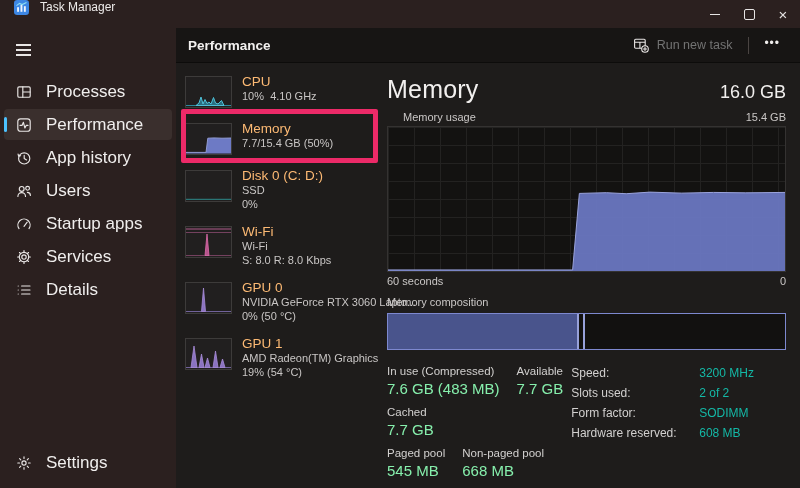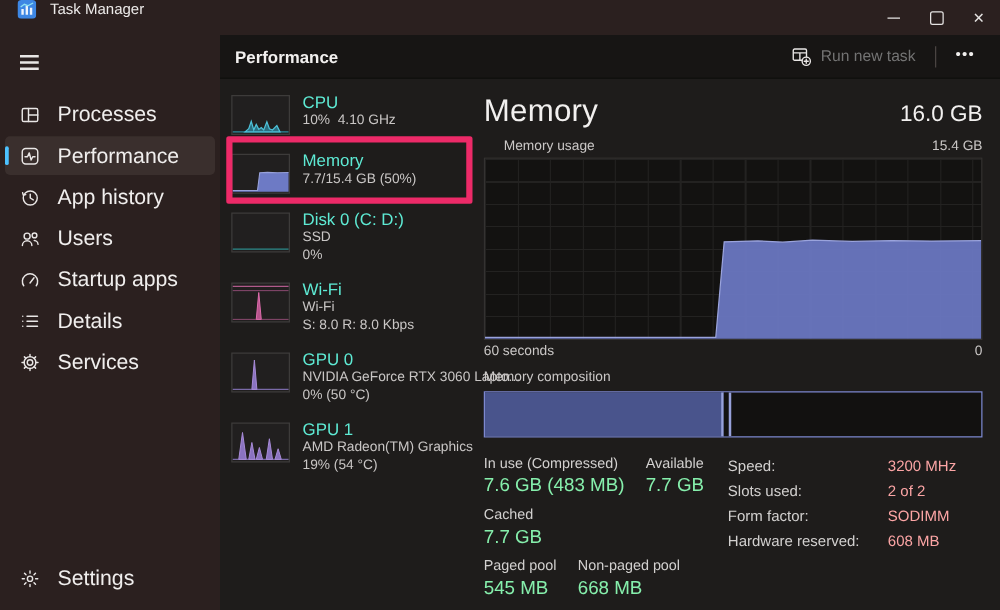--- a/index.html
+++ b/index.html
@@ -40,21 +40,21 @@
   .v-divider{width:1px;height:17px;background:#4a4442;}
   .more-btn{font-size:12px;letter-spacing:1px;padding:3px 8px 7px 8px;color:#f0eeed;}
 
   .content{flex:1;display:flex;background:#1e1c1b;border-top:1px solid #0d0c0b;min-height:0;}
 
   
   .perf-list{width:207px;flex:0 0 auto;padding:11px 0 0 9px;box-sizing:border-box;}
   .perf-item{display:flex;gap:10px;margin-bottom:13px;}
   .mini-graph{width:45px;height:30px;background:#211f1f;border:1px solid #3d3b3a;flex:0 0 auto;margin-top:2px;}
   .perf-text{min-width:0;}
-  .perf-text .t{font-size:13.5px;line-height:16px;color:#5eead4;}
+  .perf-text .t{font-size:13.5px;line-height:16px;color:#fdba74;}
   .perf-text .s{font-size:11px;line-height:13.5px;color:#c9c6c5;white-space:pre;}
 
   
   .annotation{position:absolute;left:181px;top:109px;width:197px;height:54px;border:5px solid #ec2a68;border-radius:2px;box-sizing:border-box;pointer-events:none;z-index:50;}
 
   
   .detail{flex:1;padding:12px 14px 0 4px;box-sizing:border-box;display:flex;flex-direction:column;min-width:0;}
   .d-head{display:flex;align-items:baseline;}
   .d-title{font-size:25px;font-weight:400;letter-spacing:.2px;}
   .d-cap{margin-left:auto;font-size:18px;}
@@ -72,24 +72,24 @@
   .seg-inuse{background:#49548c;border-right:2px solid #97a1da;}
   .seg-modified{background:#121110;border-right:2px solid #97a1da;}
   .seg-free{background:transparent;}
 
   
   .stats{display:flex;margin-top:15px;}
   .stats-left{display:flex;flex-direction:column;}
   .stat-row{display:flex;gap:17px;margin-bottom:9px;}
   .stat .lbl{font-size:11.5px;color:#d2d0cf;margin-bottom:3px;}
   .stat .val{font-size:15px;color:#86efac;white-space:nowrap;}
-  .stats-right{margin-left:19px;font-size:12px;padding-top:1px;}
+  .stats-right{margin-left:8px;font-size:12px;padding-top:1px;}
   .kv{display:flex;margin-bottom:6px;}
   .kv .k{width:128px;color:#d2d0cf;flex:0 0 auto;}
-  .kv .v{color:#fca5a5;}
+  .kv .v{color:#14b8a6;}
 </style>
 </head>
 <body>
 
 <div class="window">
 
   <div class="titlebar">
     <svg class="app-icon" width="15" height="15" viewBox="0 0 15 15">
       <rect width="15" height="15" rx="3.2" fill="#3d87e4"></rect>
       <rect x="3.1" y="7.2" width="1.9" height="4.6" fill="#ffffff" opacity=".9"></rect>
@@ -160,33 +160,33 @@
         <div class="nav-item">
           <svg class="ic" viewBox="0 0 16 16">
               <path d="M3,12.6 A6.1,6.1 0 1 1 13,12.6"></path>
               <path d="M8,10.4 L11.2,6.2"></path>
             </svg>
           <span>Startup apps</span>
         </div>
 
         <div class="nav-item">
           <svg class="ic" viewBox="0 0 16 16">
-              <path d="M5.6,4 H14 M5.6,8 H14 M5.6,12 H14"></path>
-              <path d="M2.2,4 h0.02 M2.2,8 h0.02 M2.2,12 h0.02" stroke-width="1.8"></path>
-            </svg>
-          <span>Details</span>
-        </div>
-
-        <div class="nav-item">
-          <svg class="ic" viewBox="0 0 16 16">
               <circle cx="8" cy="8" r="2.2"></circle>
               <circle cx="8" cy="8" r="4.7"></circle>
               <path d="M8,1.6 V3.3 M8,12.7 V14.4 M1.6,8 H3.3 M12.7,8 H14.4 M3.5,3.5 L4.7,4.7 M11.3,11.3 L12.5,12.5 M12.5,3.5 L11.3,4.7 M4.7,11.3 L3.5,12.5"></path>
             </svg>
           <span>Services</span>
+        </div>
+
+        <div class="nav-item">
+          <svg class="ic" viewBox="0 0 16 16">
+              <path d="M5.6,4 H14 M5.6,8 H14 M5.6,12 H14"></path>
+              <path d="M2.2,4 h0.02 M2.2,8 h0.02 M2.2,12 h0.02" stroke-width="1.8"></path>
+            </svg>
+          <span>Details</span>
         </div>
       </div>
 
       <div class="sb-spacer"></div>
 
       <div class="nav-item">
         <svg class="ic" viewBox="0 0 16 16">
             <circle cx="8" cy="8" r="2.1"></circle>
             <path d="M8,1.8 V3.5 M8,12.5 V14.2 M1.8,8 H3.5 M12.5,8 H14.2 M3.6,3.6 L4.8,4.8 M11.2,11.2 L12.4,12.4 M12.4,3.6 L11.2,4.8 M4.8,11.2 L3.6,12.4"></path>
           </svg>

